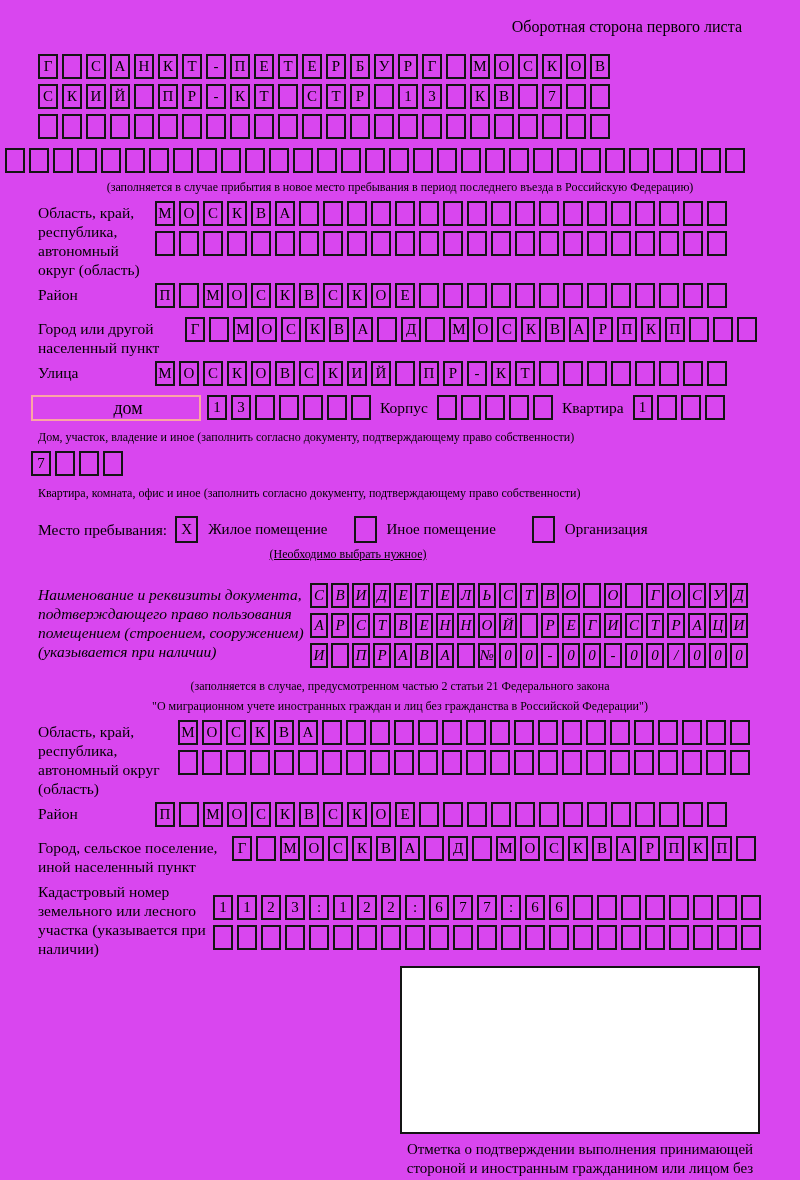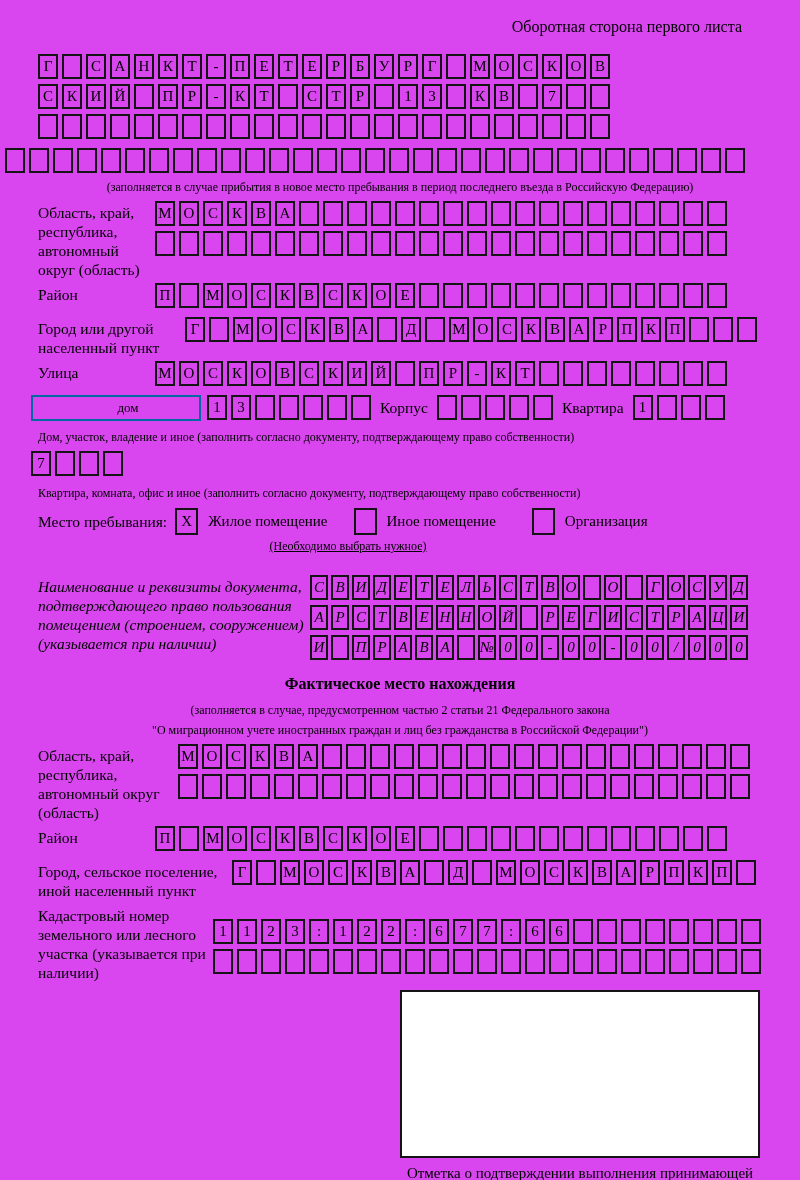--- a/index.html
+++ b/index.html
@@ -11,25 +11,25 @@
   .label{font-size:15.5px;line-height:19px;flex:none;padding-top:2px;}
   .cells{display:flex;gap:4px;margin-bottom:5px;}
   .cell{flex:none;box-sizing:border-box;width:20px;height:25px;border:2px solid #141414;
         text-align:center;font-size:15px;line-height:21px;overflow:hidden;}
   .small .cell{width:18px;gap:3px;}
   .small .cells{gap:3px;}
   .fullrow{margin-left:-33px;margin-top:1px;}
   .note{font-size:12px;line-height:18px;margin:1px 0 5px;}
   .center{text-align:center;margin-right:38px;}
   .sec-title{font-weight:bold;font-size:16px;text-align:center;margin:5px 38px 8px 0;}
-  .bigbox{box-sizing:border-box;height:26px;border:2px solid #0369a1;text-align:center;
-          font-size:13px;line-height:22px;flex:none;margin-right:6px;padding-left:24px;}
+  .bigbox{box-sizing:border-box;height:26px;border:2px solid #fca5a5;text-align:center;
+          font-size:18px;line-height:22px;flex:none;margin-right:6px;padding-left:24px;}
   .inline-row{display:flex;align-items:flex-start;margin-bottom:3px;}
   .mini-label{font-size:15.5px;line-height:25px;margin:0 9px;flex:none;}
-  .stay{align-items:center;margin-top:6px;margin-bottom:2px;}
+  .stay{align-items:center;margin-top:14px;margin-bottom:2px;}
   .stay-label{font-size:15.5px;margin-right:8px;}
   .chk{box-sizing:border-box;width:23px;height:27px;border:2px solid #141414;flex:none;
        text-align:center;font-size:15px;line-height:23px;margin-right:10px;}
   .opt{font-size:15px;margin-right:26px;}
   .choose{margin-left:140px;width:340px;text-align:center;margin-top:0;text-decoration:underline;}
   .stampbox{box-sizing:border-box;width:360px;height:168px;border:2px solid #141414;
             margin-left:362px;margin-top:8px;background:#fff;}
   .stamp-caption{width:380px;margin-left:352px;text-align:center;font-size:15px;
                  line-height:19px;margin-top:6px;}
   .grid-offset{padding-top:15px;}
@@ -425,21 +425,20 @@
           <span class="cell">0</span>
           <span class="cell">0</span>
           <span class="cell">/</span>
           <span class="cell">0</span>
           <span class="cell">0</span>
           <span class="cell">0</span>
         </div>
     </div>
   </div>
 
-  <div class="sec-title" style="margin-top:10px;">Фактическое место нахождения</div>
   <div class="note center">(заполняется в случае, предусмотренном частью 2 статьи 21 Федерального закона</div>
   <div class="note center" style="margin-top:-3px;">"О миграционном учете иностранных граждан и лиц без гражданства в Российской Федерации")</div>
 
   <div class="row">
     <div class="label" style="width:140px;">Область, край, республика, автономный округ (область)</div>
     <div>
       <div class="cells">
           <span class="cell">М</span>
           <span class="cell">О</span>
           <span class="cell">С</span>

